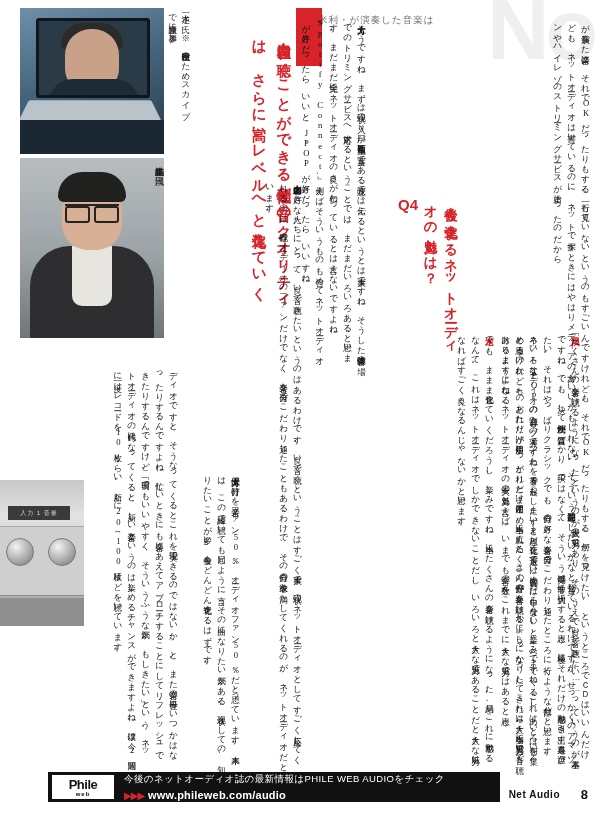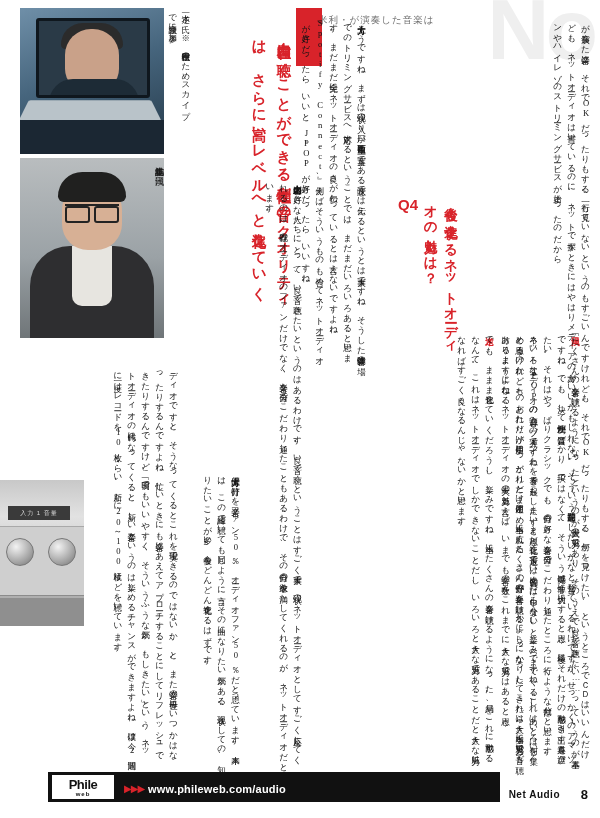--- a/index.html
+++ b/index.html
@@ -485,20 +485,21 @@
   <div class="col" style="right:420px; top:366px; height:394px;">
     <span>ディオですと、そうなってくるとこれを実現できるのではないか、と。また音楽の世界にいつかはなったりするんですよね。忙しいときにも音楽にあえてアプローチすることにしてリフレッシュできたりするんですけど。「明日でもいいやすく、そういうふうな気が。もしきたい」という。ネットオーディオの時代になってくると、新しい音楽というのは楽しめるチャンスができますよね。僕は今、2週間に一度はレコードを10枚くらい、新たに20～100枚ほどを聴いています。</span>
   </div>
 
   <div id="banner">
     <div id="banner-logo">
       <span class="big">Phile</span>
       <span class="small">web</span>
     </div>
     <div id="banner-texts">
+      <div id="banner-line1">今後のネットオーディオ誌の最新情報はPHILE WEB AUDIOをチェック</div>
       <div id="banner-line2">
         <span id="banner-arrows">▶▶▶</span>
         <span id="banner-url">www.phileweb.com/audio</span>
       </div>
     </div>
   </div>
 
   <div id="footer-mag">Net Audio</div>
   <div id="footer-page">8</div>
 

